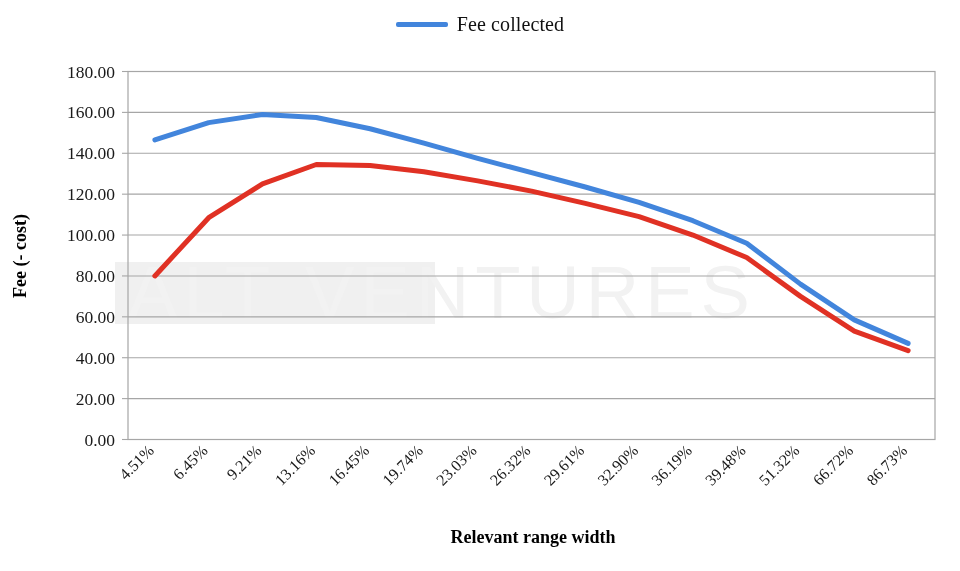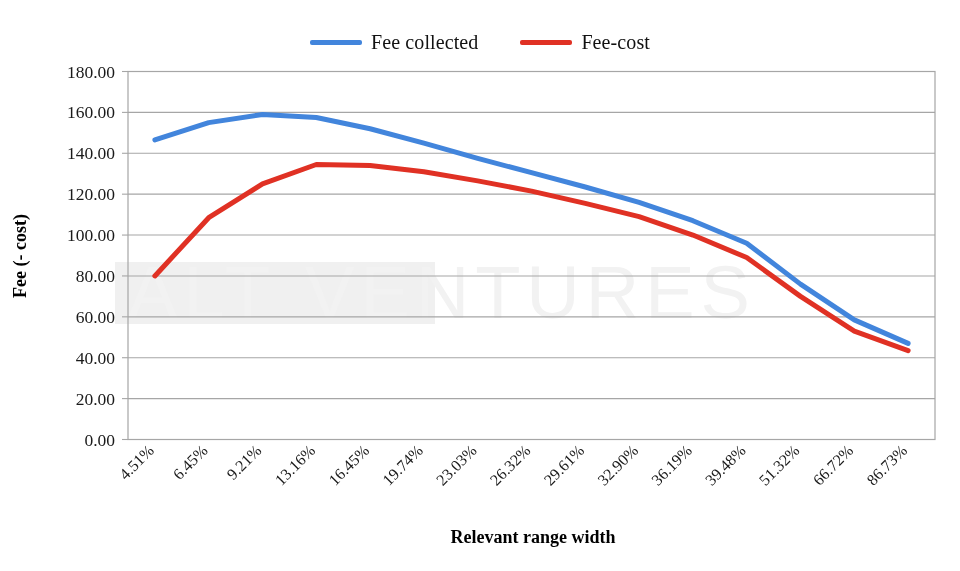--- a/index.html
+++ b/index.html
@@ -16,21 +16,21 @@
     position: relative;
   }
   #chart-root {
     position: absolute;
     inset: 0;
     width: 960px;
     height: 571px;
   }
   .legend {
     position: absolute;
-    top: 32px;
+    top: 14px;
     left: 0;
     width: 960px;
     display: flex;
     justify-content: center;
     align-items: center;
     gap: 42px;
     pointer-events: none;
   }
   .legend-entry {
     display: flex;
@@ -84,24 +84,20 @@
 </style>
 </head>
 <body>
 
 <div id="chart-root">
 
   <div class="legend">
     <div class="legend-entry">
       <span class="legend-swatch" id="sw0" style="background: rgb(66, 133, 220);"></span>
       <span class="legend-label">Fee collected</span>
-    </div>
-    <div class="legend-entry">
-      <span class="legend-swatch" id="sw1" style="background: rgb(224, 49, 36);"></span>
-      <span class="legend-label">Fee-cost</span>
     </div>
   </div>
 
   <svg class="plot-svg" width="960" height="571" viewBox="0 0 960 571">
 
     <g>
       <rect class="wm-box" x="115" y="262" width="320" height="62"></rect>
       <text class="wm-text" id="wm-label-1" x="128" y="318" fill="#f2f2f2">ALT</text>
       <text class="wm-text" id="wm-label-2" x="305" y="318" fill="#f2f2f2">VENTURES</text>
     </g>

